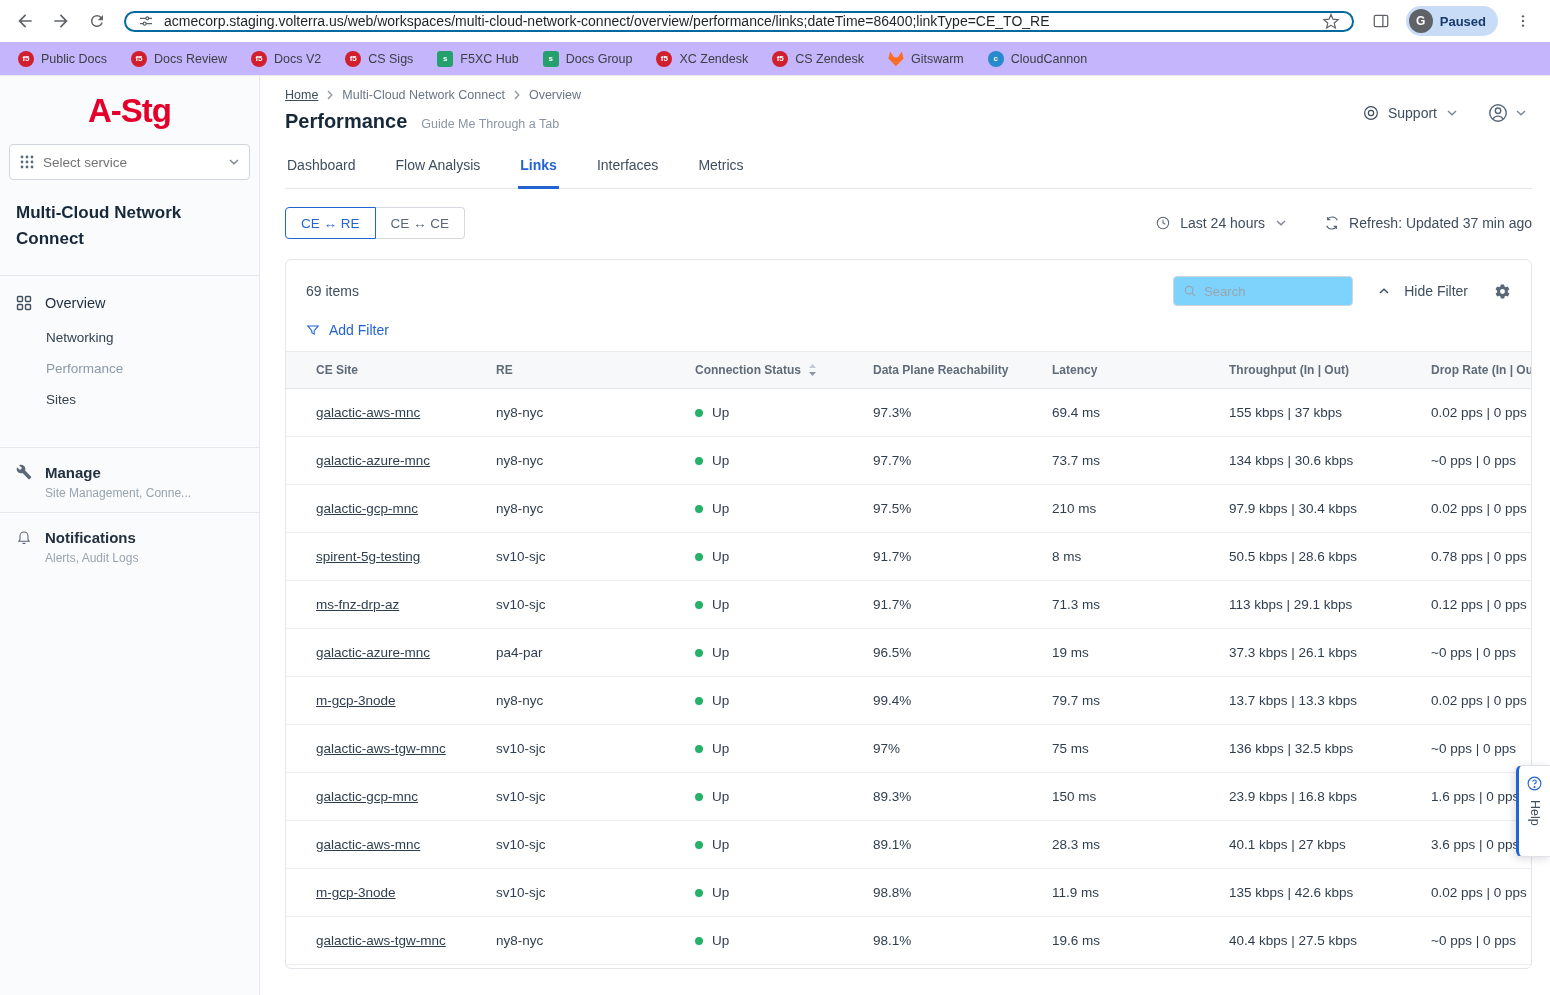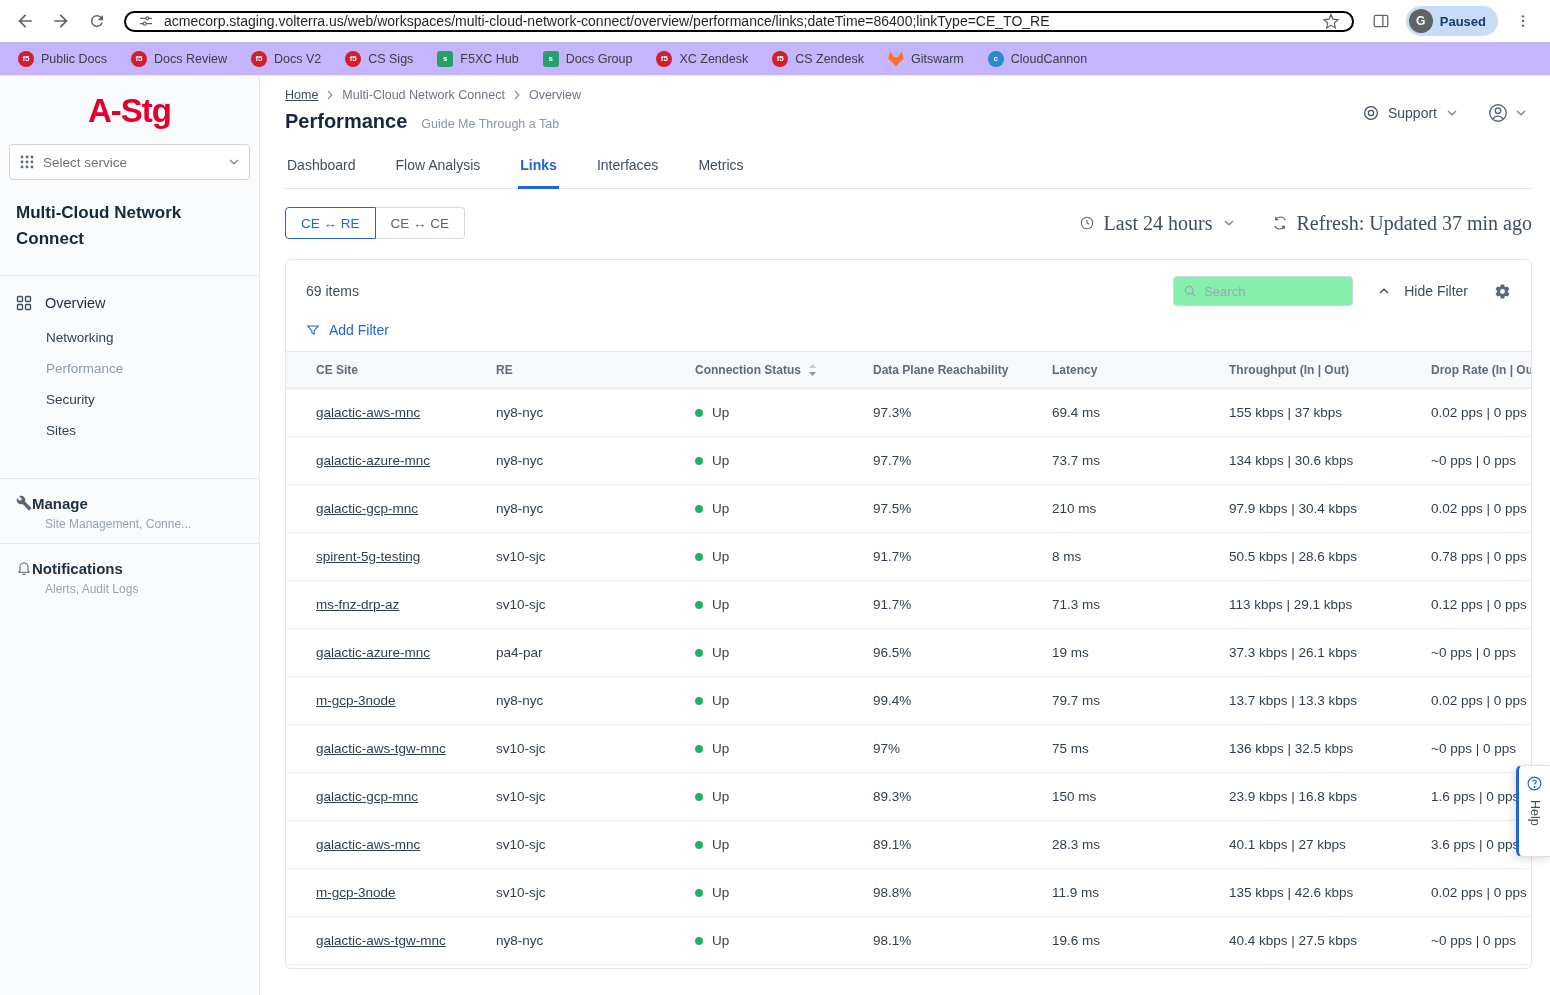--- a/index.html
+++ b/index.html
@@ -3,21 +3,21 @@
 <meta charset="utf-8">
 <style>
   * { box-sizing: border-box; margin: 0; padding: 0; }
   html, body { width: 1550px; height: 995px; }
   body { font-family: "Liberation Sans", sans-serif; background: #fff; color: #2f3e4e; overflow: hidden; }
   svg { display: block; flex: 0 0 auto; }
 
   
   .chrome-top { height: 42px; display: flex; align-items: center; padding: 0 10px 0 8px; background: #fff; gap: 2px; }
   .icon-btn { width: 34px; height: 34px; display: flex; align-items: center; justify-content: center; border-radius: 50%; flex: 0 0 auto; }
-  .omnibox { flex: 1; min-width: 0; height: 21px; border: 2px solid #000000; border-radius: 16px; display: flex; align-items: center; padding: 0 12px; margin: 4px 8px; background: #fff; }
+  .omnibox { flex: 1; min-width: 0; height: 21px; border: 2px solid #0369a1; border-radius: 16px; display: flex; align-items: center; padding: 0 12px; margin: 4px 8px; background: #fff; }
   .omnibox .url { flex: 1; font-size: 14px; color: #1f2328; white-space: nowrap; overflow: hidden; margin-left: 10px; }
   .profile-pill { display: flex; align-items: center; gap: 7px; background: #c8dcf8; border-radius: 16px; padding: 2px 12px 2px 3px; height: 30px; margin: 0 6px; }
   .avatar-circle { width: 24px; height: 24px; border-radius: 50%; background: #5f6368; color: #fff; font-size: 12px; font-weight: 700; display: flex; align-items: center; justify-content: center; }
   .pill-label { font-size: 13px; color: #173a6d; font-weight: 600; }
 
   .bookmarks { height: 34px; display: flex; align-items: center; gap: 24px; padding: 0 18px; border-bottom: 1px solid #e8eaed; background: #c4b5fd; }
   .bm { display: flex; align-items: center; gap: 7px; font-size: 12.5px; color: #3c4043; white-space: nowrap; }
   .favicon { width: 16px; height: 16px; border-radius: 50%; color: #fff; font-size: 8px; font-weight: 700; display: flex; align-items: center; justify-content: center; }
   .favicon.square { border-radius: 3px; }
   .favicon.fox { border-radius: 0; clip-path: polygon(50% 98%, 2% 50%, 14% 6%, 38% 42%, 62% 42%, 86% 6%, 98% 50%); }
@@ -31,21 +31,21 @@
   .logo { font-size: 33px; font-weight: 800; color: #e4002b; text-align: center; padding: 16px 0 10px; letter-spacing: -1px; }
   .svc-select { margin: 4px 9px 14px; height: 36px; border: 1px solid #cfd5db; border-radius: 4px; background: #fff; display: flex; align-items: center; gap: 9px; padding: 4px 10px; color: #737373; font-size: 13.5px; }
   .svc-select .chev-wrap { margin-left: auto; color: #7c8794; }
   .ws-title { font-size: 17px; font-weight: 700; color: #16283a; padding: 6px 16px 22px; line-height: 1.55; }
   .nav-divider { border-top: 1px solid #e6e9ec; }
   .nav-block { padding: 8px 0 10px; }
   .nav-item { display: flex; align-items: center; gap: 13px; padding: 11px 16px; font-size: 14.5px; color: #223140; }
   .subitem { padding: 8px 16px 8px 46px; font-size: 13.5px; color: #33424f; }
   .subitem.active { color: #8b9aa9; }
   .section { padding: 16px 16px 12px; border-top: 1px solid #e6e9ec; }
-  .section-head { display: flex; align-items: center; font-size: 15px; font-weight: 600; color: #223140; }
+  .section-head { display: flex; gap: 13px; align-items: center; font-size: 15px; font-weight: 600; color: #223140; }
   .section-sub { font-size: 12px; color: #98a4af; padding: 5px 0 0 29px; white-space: nowrap; overflow: hidden; }
   .sidebar-footer { position: absolute; bottom: 0; left: 0; right: 0; height: 36px; padding: 0 22px 0 12px; font-size: 12px; color: #5f6b76; display: flex; align-items: center; gap: 6px; border-top: 1px solid #e6e9ec; background: #fafbfc; }
   .hide-link { margin-left: auto; color: #44525f; }
 
   
   .content { padding: 12px 18px 0 25px; }
   .breadcrumb { display: flex; align-items: center; gap: 9px; font-size: 12.5px; color: #6b7684; }
   .crumb-home { color: #3f4e5e; text-decoration: underline; }
   .title-row { display: flex; align-items: baseline; gap: 14px; margin-top: 8px; }
   .page-title { font-size: 20px; font-weight: 700; color: #16283a; }
@@ -57,30 +57,30 @@
   .tabs { display: flex; gap: 36px; margin-top: 24px; border-bottom: 1px solid #e3e6ea; }
   .tab { padding: 0 2px 13px; font-size: 14px; color: #3f4e5e; }
   .tab.active { color: #2264d1; font-weight: 600; border-bottom: 3px solid #2264d1; margin-bottom: -1px; }
 
   .controls-row { display: flex; align-items: center; margin-top: 18px; }
   .seg { display: flex; }
   .seg-btn { height: 32px; padding: 0 15px; display: flex; align-items: center; font-size: 13.5px; border: 1px solid #d6dae0; background: #fff; color: #5a6776; }
   .seg-btn.first { border-radius: 4px 0 0 4px; }
   .seg-btn.last { border-radius: 0 4px 4px 0; border-left: none; }
   .seg-btn.selected { border: 1px solid #2264d1; color: #2264d1; }
-  .controls-right { margin-left: auto; display: flex; align-items: flex-start; gap: 38px; color: #3f4e5e; font-size: 20px; font-family: Liberation Serif, serif; }
+  .controls-right { margin-left: auto; display: flex; align-items: flex-start; gap: 38px; color: #3f4e5e; font-size: 14px; }
   .ctrl-group { display: flex; align-items: center; gap: 9px; }
   .chev-ml { margin-left: 2px; color: #7c8794; }
 
   
   .card { margin-top: 20px; border: 1px solid #e3e6ea; border-radius: 6px; background: #fff; height: 710px; overflow: hidden; position: relative; }
   .card-head { display: flex; align-items: center; padding: 16px 20px 0; }
   .items-count { font-size: 14px; color: #3f4e5e; }
   .card-head-right { margin-left: auto; display: flex; align-items: center; gap: 26px; }
-  .searchbox { width: 180px; height: 30px; border: 1px solid #cfd5db; border-radius: 4px; display: flex; align-items: center; padding: 0 9px; gap: 7px; background: #86efac; }
+  .searchbox { width: 180px; height: 30px; border: 1px solid #cfd5db; border-radius: 4px; display: flex; align-items: center; padding: 0 9px; gap: 7px; background: #7dd3fc; }
   .searchbox input { border: none; outline: none; width: 100%; font-size: 13px; color: #3f4e5e; font-family: inherit; background: transparent; }
   .searchbox input::placeholder { color: #9aa5b0; }
   .hide-filter { display: flex; gap: 15px; align-items: center; font-size: 14px; color: #3f4e5e; }
   .gear { color: #5a6776; }
   .add-filter { display: inline-flex; gap: 9px; align-items: center; color: #2264d1; font-size: 14px; margin: 16px 0 0 20px; }
 
   .table { margin-top: 10px; }
   .tr { display: grid; grid-template-columns: 210px 199px 178px 179px 177px 202px minmax(0,1fr); align-items: center; }
   .td { overflow: hidden; white-space: nowrap; }
   .td:first-child { padding-left: 30px; }
@@ -236,21 +236,20 @@
               <rect x="1.5" y="1.5" width="5" height="5" rx="1"></rect>
               <rect x="9.5" y="1.5" width="5" height="5" rx="1"></rect>
               <rect x="1.5" y="9.5" width="5" height="5" rx="1"></rect>
               <rect x="9.5" y="9.5" width="5" height="5" rx="1"></rect>
             </svg>
         </span>
         <span>Overview</span>
       </div>
       <div class="subitem">Networking</div>
       <div class="subitem active">Performance</div>
-      <div class="subitem">Security</div>
       <div class="subitem">Sites</div>
     </div>
     <div class="section" style="margin-top:22px;">
       <div class="section-head">
         <span>
           <svg width="16" height="16" viewBox="0 0 24 24" fill="#5a6776">
               <path d="M22.7 19l-9.1-9.1c.9-2.3.4-5-1.5-6.9-2-2-5-2.4-7.4-1.3L9 6 6 9 1.6 4.7C.4 7.1.9 10.1 2.9 12.1c1.9 1.9 4.6 2.4 6.9 1.5l9.1 9.1c.4.4 1 .4 1.4 0l2.3-2.3c.5-.4.5-1.1.1-1.4z"></path>
             </svg>
         </span>
         <span>Manage</span>

